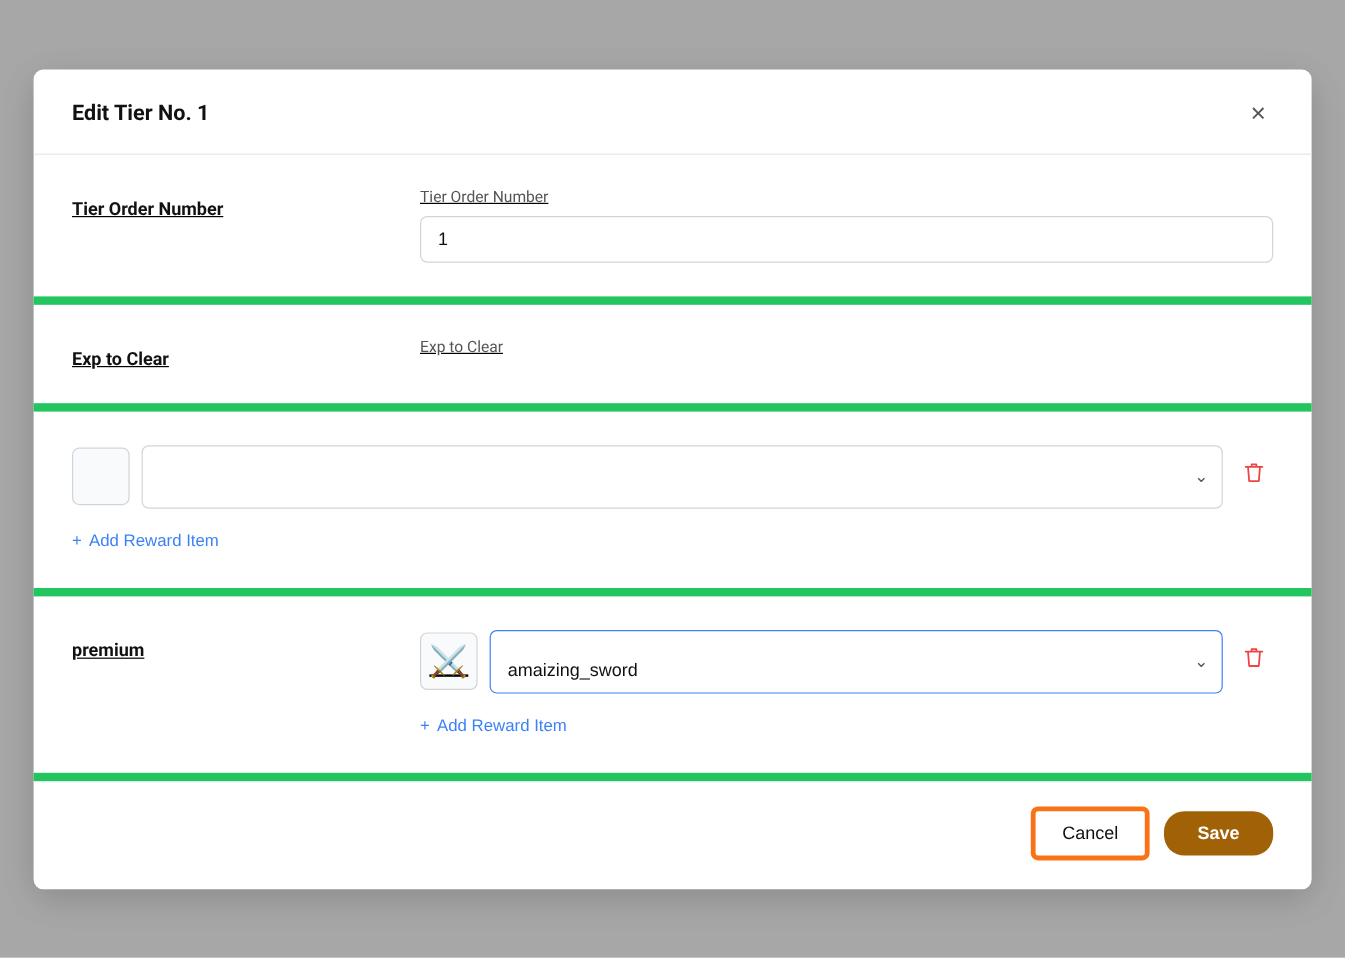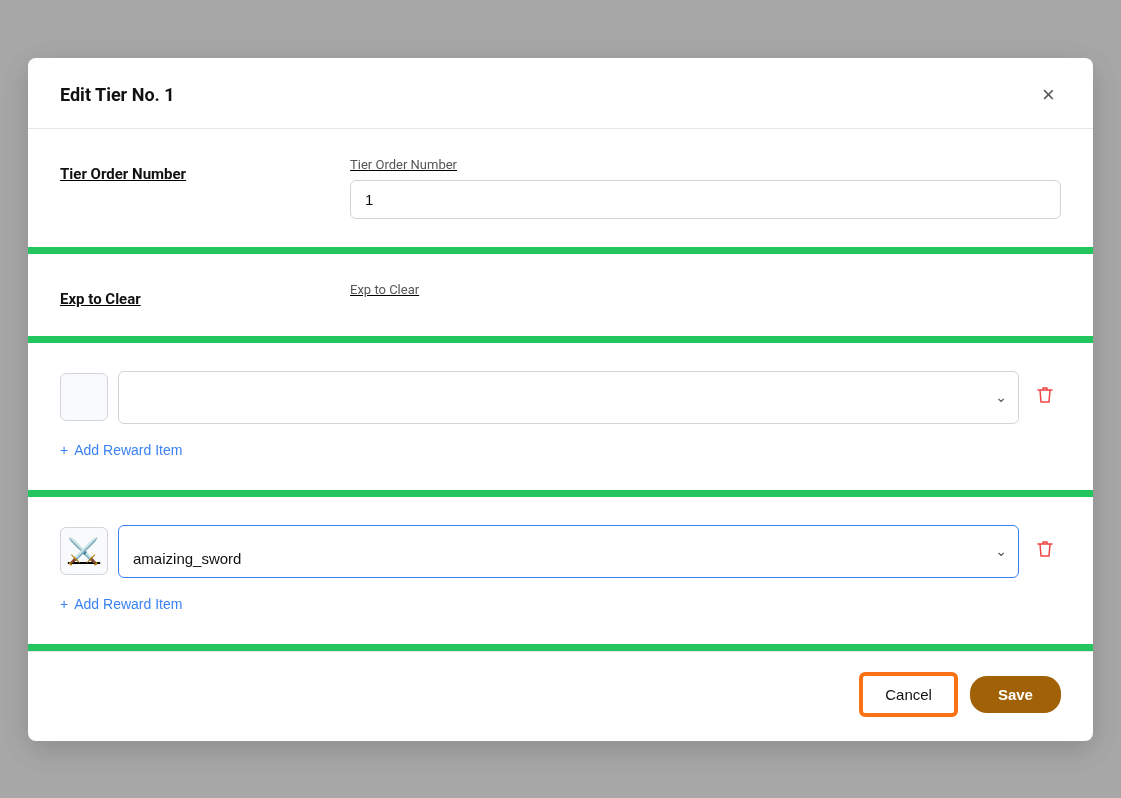--- a/index.html
+++ b/index.html
@@ -242,20 +242,21 @@
           </button>
         </div>
         <button class="add-reward-btn">
           <span>+</span>
           <span>Add Reward Item</span>
         </button>
       </div>
     </div>
 
     <div class="form-row">
+      <div class="field-label">premium</div>
       <div class="field-content">
         <div class="reward-row">
           <div class="reward-icon-box">
             <span class="sword-emoji">⚔️</span>
           </div>
           <div class="reward-select-wrapper">
             <select class="reward-select">
               <option value="amaizing_sword" selected="">amaizing_sword</option>
             </select>
             <span class="select-chevron">⌄</span>

